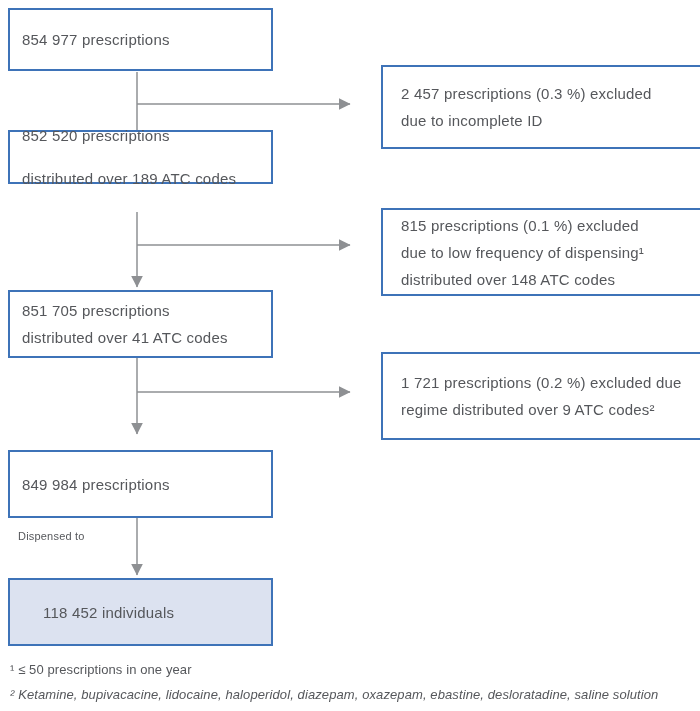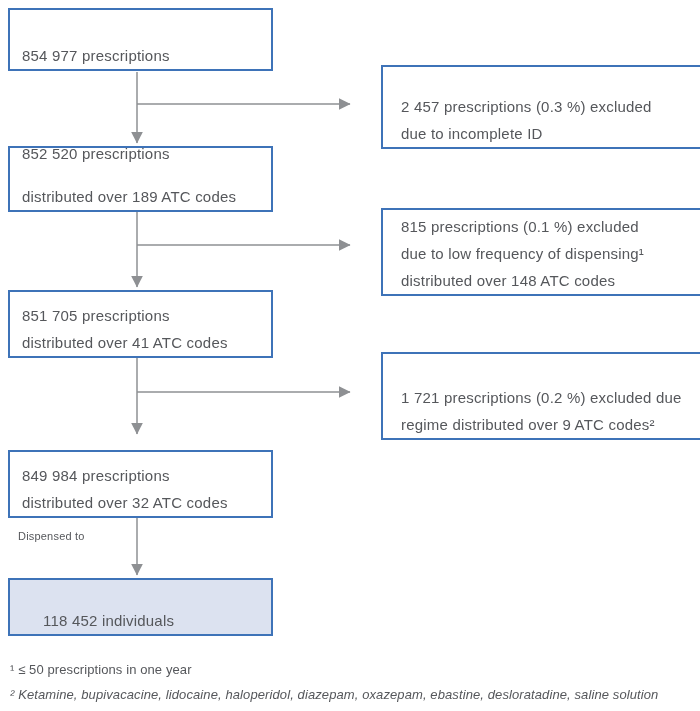--- a/index.html
+++ b/index.html
@@ -16,36 +16,36 @@
   }
 
   .arrows { position: absolute; left: 0; top: 0; width: 700px; height: 711px; }
 
   .box {
     position: absolute;
     border: 2px solid var(--box-border, #3E73B8);
     background: var(--box-fill, #ffffff);
     display: flex;
     flex-direction: column;
-    justify-content: flex-end;
+    justify-content: center;
     font-size: 15px;
     line-height: 27px;
     letter-spacing: 0.2px;
   }
   .box .line { display: block; white-space: nowrap; }
 
   .main { left: 8px;   width: 265px; padding-left: 12px; }
   .excl { left: 352px; width: 343px; padding-left: 18px; margin-left: 29px; }
   .final { background: var(--final-box-fill, #DCE2F0); }
 
   .b1 { top: 8px;   height: 63px; }
-  .b2 { top: 146px; height: 66px; gap: 16px; }
+  .b2 { top: 130px; height: 54px; gap: 16px; }
   .b3 { top: 290px; height: 68px; }
   .b4 { top: 437px; height: 68px; margin-top: 13px; }
-  .b5 { top: 578px; height: 58px; padding-left: 33px; }
+  .b5 { top: 578px; height: 68px; padding-left: 33px; }
 
   .e1 { top: 65px;  height: 84px; }
   .e2 { top: 208px; height: 88px; }
   .e3 { top: 352px; height: 88px; }
 
   .flow-label {
     position: absolute;
     left: 18px;
     top: 530px;
     font-size: 11px;
@@ -107,21 +107,20 @@
     <span class="line">distributed over 41 ATC codes</span>
   </div>
 
   <div class="box excl e3">
     <span class="line">1 721 prescriptions (0.2 %) excluded due</span>
     <span class="line">regime distributed over 9 ATC codes²</span>
   </div>
 
   <div class="box main b4">
     <span class="line">849 984 prescriptions</span>
-    <span class="line">distributed over 32 ATC codes</span>
   </div>
 
   <div class="flow-label">Dispensed to</div>
 
   <div class="box main final b5">
     <span class="line">118 452 individuals</span>
   </div>
 
   <div class="footnote fn1">¹ ≤ 50 prescriptions in one year</div>
   <div class="footnote fn2">² Ketamine, bupivacacine, lidocaine, haloperidol, diazepam, oxazepam, ebastine, desloratadine, saline solution</div>

